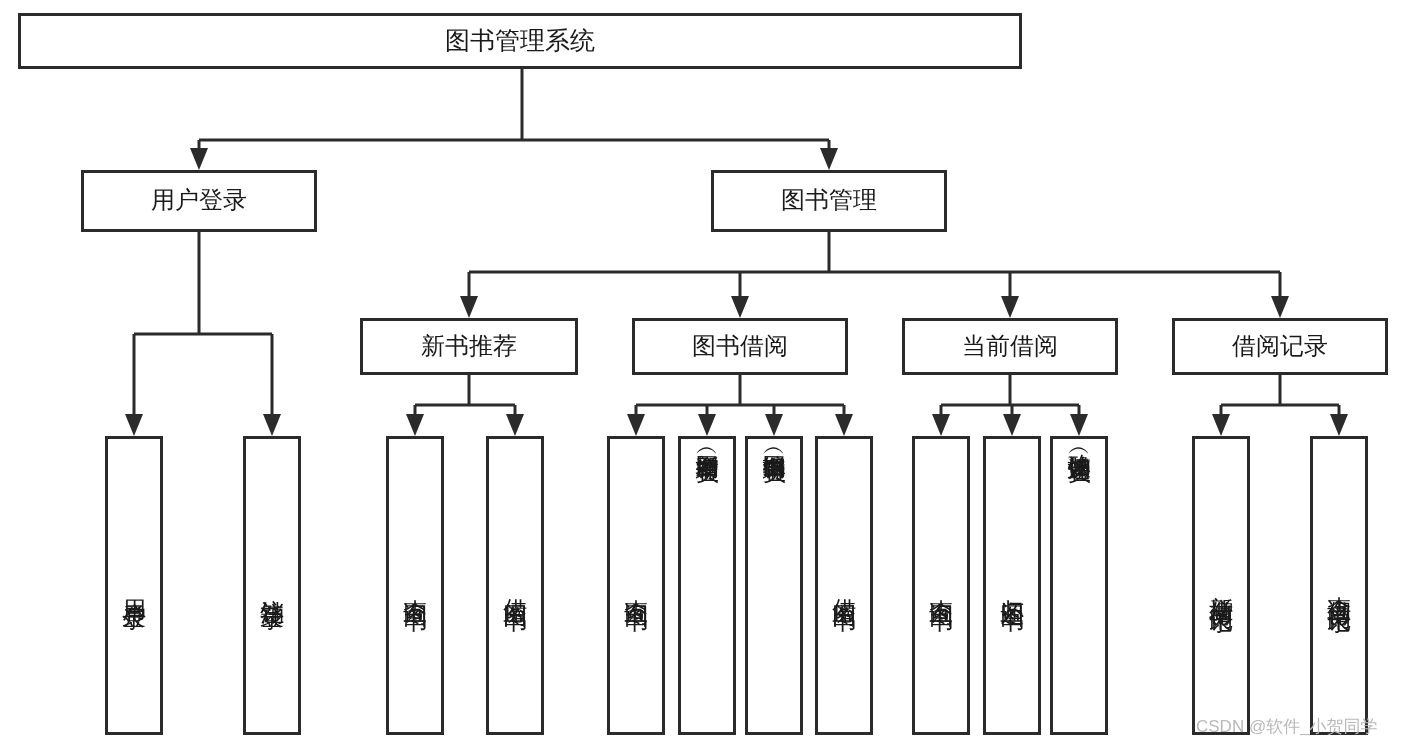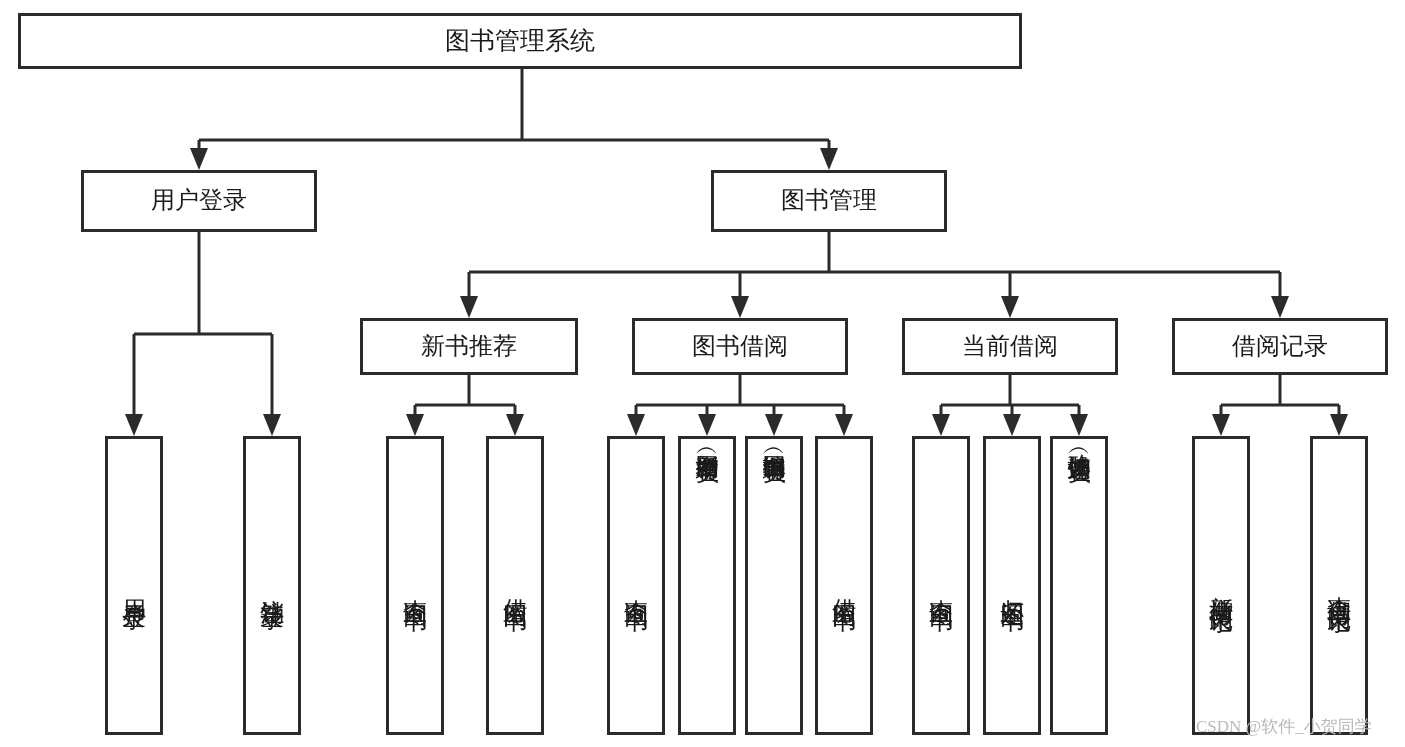--- a/index.html
+++ b/index.html
@@ -50,21 +50,21 @@
     color:#1a1a1a;
     white-space:nowrap;
     pointer-events:none;
   }
   .vert-label-wrap.tight{
     font-size:23px;
     letter-spacing:1px;
   }
   .watermark{
     position:absolute;
-    font-family:Liberation Serif, serif;
+    font-family:Liberation Sans, sans-serif;
     font-size:17px;
     color:#b9b9b9;
     white-space:nowrap;
     pointer-events:none;
   }
 </style>
 </head>
 <body>
 
 <svg id="diagram" viewBox="0 0 1405 747">

